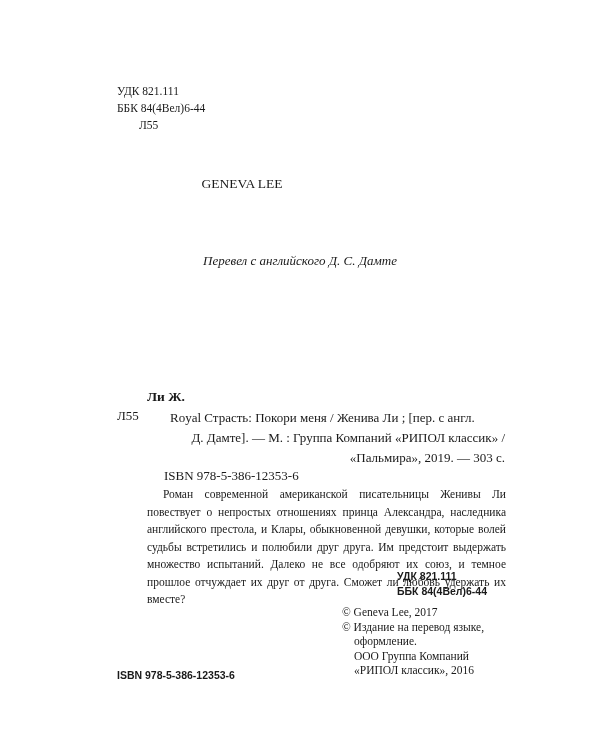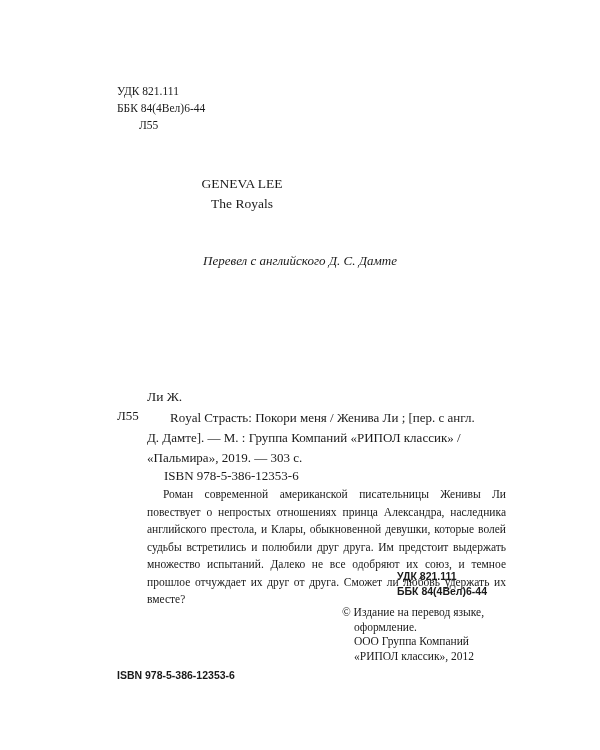--- a/index.html
+++ b/index.html
@@ -19,25 +19,25 @@
 
     
     .top-class { left: 117px; top: 59px; font-size: 11.5px; line-height: 17px; }
     .top-class .a55 { padding-left: 22px; }
 
     
     .title-block { left: 0; width: 484px; top: 150px; text-align: center; font-size: 13.5px; line-height: 20px; }
     .translator { left: 0; width: 600px; top: 229px; text-align: center; font-style: italic; font-size: 13px; font-family: Liberation Serif, serif; }
 
     
-    .card-author { left: 147px; top: 365px; font-size: 13.5px; font-weight: normal; }
+    .card-author { left: 147px; top: 365px; font-size: 13.5px; font-weight: bold; }
     .card-code { left: 117px; top: 384px; font-size: 13px; }
     .card-body { left: 147px; top: 384px; width: 358px; font-size: 13px; line-height: 20px; white-space: normal; }
     .card-body p { margin: 0; text-indent: 23px; }
-    .card-body .cont { text-indent: 0; }
+    .card-body .cont { text-indent: 0; text-align: right; }
     .card-isbn { left: 164px; top: 444px; font-size: 13px; }
 
     
     .annotation { left: 147px; top: 462px; width: 359px; font-size: 11.5px; line-height: 17.5px; white-space: normal; text-align: justify; font-family: Liberation Serif, serif; }
     .annotation .ind { display: inline-block; width: 16px; }
 
     
     .bot-class { left: 397px; top: 545px; font-size: 10.5px; font-weight: bold; line-height: 15px; font-family: "Liberation Sans", sans-serif; }
 
     
@@ -51,21 +51,20 @@
 <body>
 
 <div class="abs top-class">
   <div>УДК 821.111</div>
   <div>ББК 84(4Вел)6-44</div>
   <div class="a55">Л55</div>
 </div>
 
 <div class="abs title-block">
   <div>GENEVA LEE</div>
-  <div>The Royals</div>
 </div>
 
 <div class="abs translator">Перевел с английского Д. С. Дамте</div>
 
 <div class="abs card-author">Ли Ж.</div>
 <div class="abs card-code">Л55</div>
 <div class="abs card-body">
   <p>Royal Страсть: Покори меня / Женива Ли ; [пер. с англ.</p>
   <p class="cont">Д. Дамте]. — М. : Группа Компаний «РИПОЛ классик» /</p>
   <p class="cont">«Пальмира», 2019. — 303 с.</p>
@@ -75,19 +74,20 @@
 <div class="abs annotation">
   <span class="ind"></span><span>Роман современной американской писательницы Женивы Ли повествует о непростых отношениях принца Александра, наследника английского престола, и Клары, обыкновенной девушки, которые волей судьбы встретились и полюбили друг друга. Им предстоит выдержать множество испытаний. Далеко не все одобряют их союз, и темное прошлое отчуждает их друг от друга. Сможет ли любовь удержать их вместе?</span>
 </div>
 
 <div class="abs bot-class">
   <div>УДК 821.111</div>
   <div>ББК 84(4Вел)6-44</div>
 </div>
 
 <div class="abs copyrights">
+  <div>© Geneva Lee, 2017</div>
   <div>© Издание на перевод языке,</div>
   <div class="indent">оформление.</div>
   <div class="indent">ООО Группа Компаний</div>
-  <div class="indent">«РИПОЛ классик», 2012</div>
+  <div class="indent">«РИПОЛ классик», 2016</div>
 </div>
 
 <div class="abs bottom-isbn">ISBN 978-5-386-12353-6</div>
 
 </body></html>

